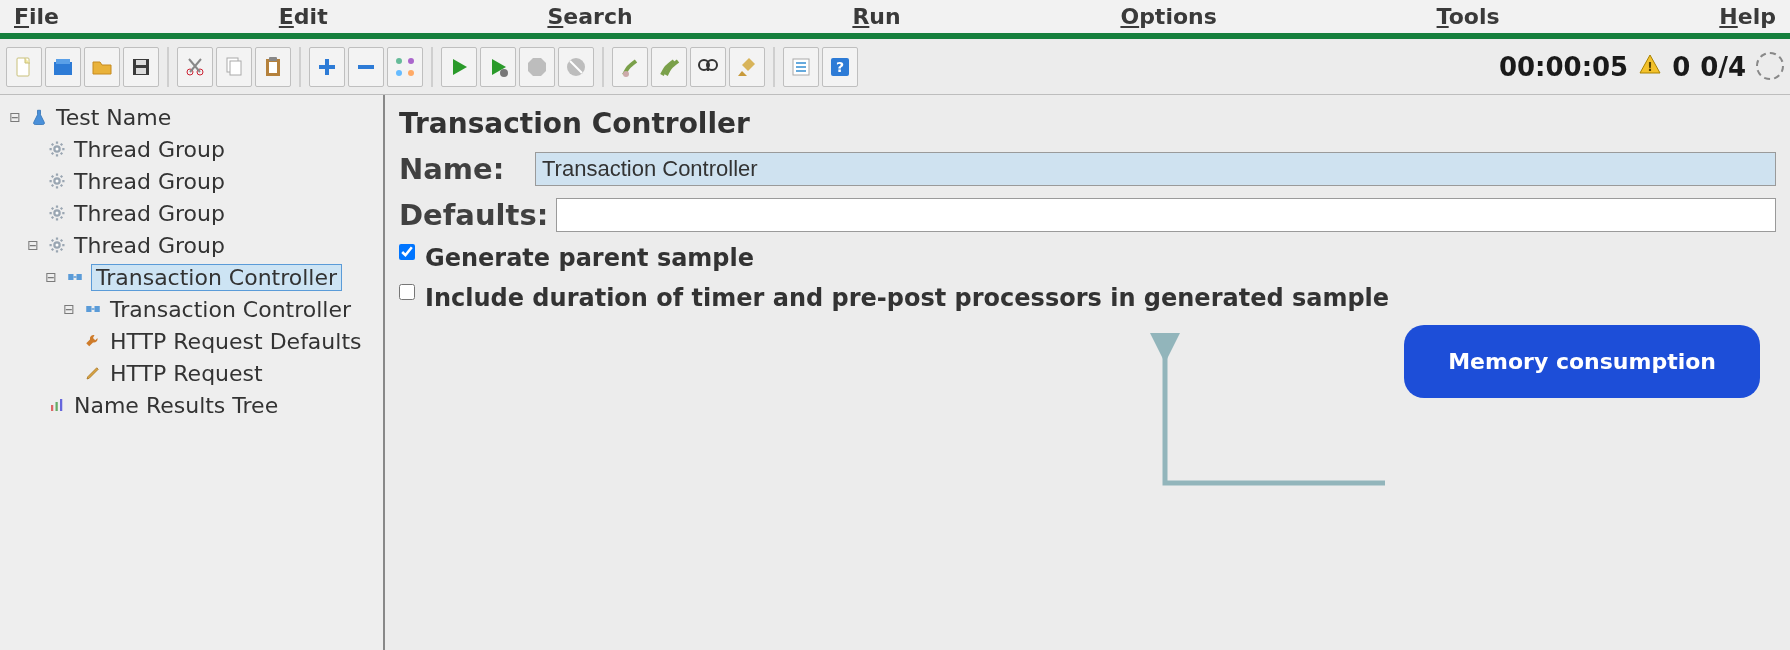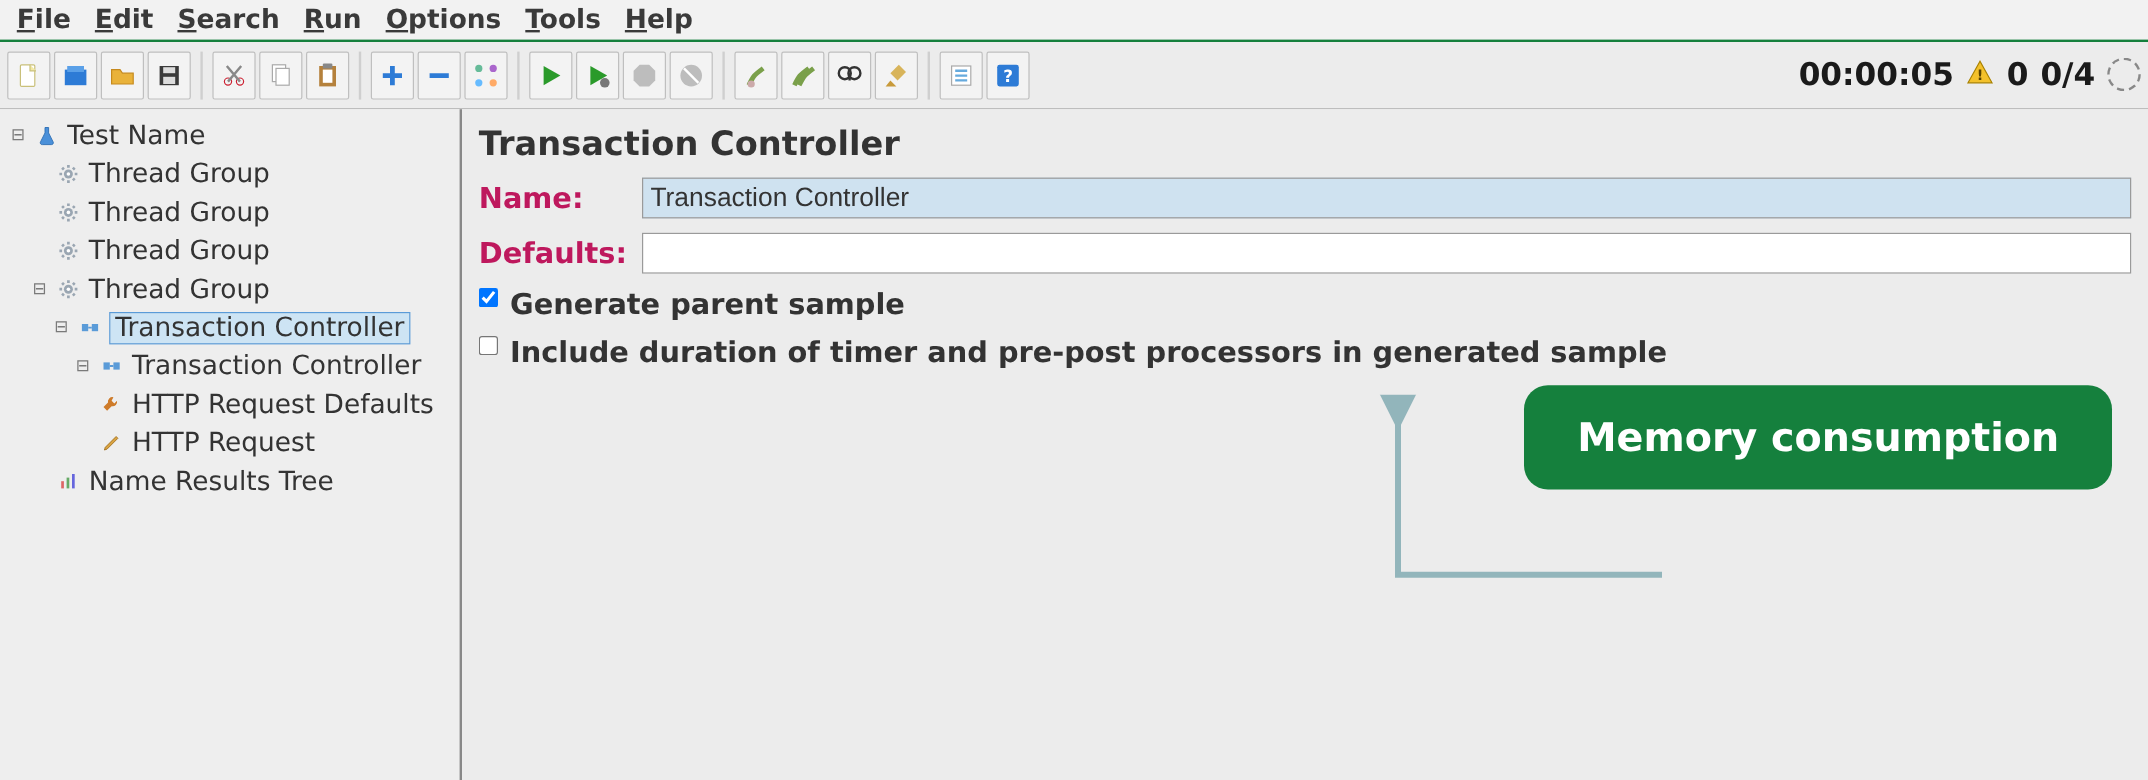--- a/index.html
+++ b/index.html
@@ -1,17 +1,17 @@
 <!DOCTYPE html>
 <html><head>
 <meta charset="utf-8">
 <style>
   * { box-sizing: border-box; margin: 0; padding: 0; }
   html, body { width: 1790px; height: 650px; font-family: "DejaVu Sans", Arial, sans-serif; background: #efefef; font-size: 22px; color: #2e2e2e; }
-  .menubar { display: flex; gap: 4px; padding: 2px 6px; background: #f2f2f2; border-bottom: 2px solid #15803d; font-weight: bold; color: #3a3a3a; }
+  .menubar { display: flex; gap: 4px; padding: 2px 6px; background: #f2f2f2; border-bottom: 6px solid #15803d; font-weight: bold; color: #3a3a3a; justify-content: space-between; }
   .menubar .menu-item { padding: 2px 8px; cursor: default; }
   .menubar .menu-item u { text-decoration: underline; }
   .toolbar { display: flex; align-items: center; padding: 4px 6px; background: #ececec; border-bottom: 1px solid #bdbdbd; gap: 4px; height: 56px; }
   .tb-group { display: flex; gap: 3px; }
   .tb-btn { width: 36px; height: 40px; border: 1px solid #bfbfbf; background: #f3f3f3; display: flex; align-items: center; justify-content: center; border-radius: 2px; cursor: default; }
   .tb-btn svg { width: 24px; height: 24px; }
   .sep { width: 2px; height: 40px; background: #cfcfcf; margin: 0 4px; }
   .status-right { margin-left: auto; display: flex; align-items: flex-start; gap: 10px; font-weight: bold; color: #1a1a1a; font-size: 26px;}
   .status-right .warn { width: 24px; height: 24px; display: inline-flex; align-items: center; justify-content: center; }
   .status-right .gauge { width: 28px; height: 28px; border: 2px dashed #888; border-radius: 50%; display: inline-block; }
@@ -21,26 +21,26 @@
   .tree-node .twisty { width: 14px; text-align: center; color: #7a7a7a; font-size: 14px; cursor: default; }
   .tree-node .icon { width: 22px; height: 22px; display: flex; align-items: center; justify-content: center; }
   .tree-node.selected .label { background: #cde4f4; outline: 1px solid #5a9bd8; padding: 0 4px; }
   .indent-0 { padding-left: 0; }
   .indent-1 { padding-left: 18px; }
   .indent-2 { padding-left: 36px; }
   .indent-3 { padding-left: 54px; }
   .editor { flex: 1; background: #ececec; padding: 12px 14px 14px 14px; position: relative; display: flex; flex-direction: column; gap: 12px; }
   .editor h2 { font-size: 28px; font-weight: bold; color: #333; }
   .row { display: flex; align-items: center; gap: 8px; }
-  .row label { font-size: 24px; font-weight: bold; color: #be185d; min-width: 128px; }
+  .row label { font-size: 29px; font-weight: bold; color: #404040; min-width: 128px; }
   .row input[type=text] { flex: 1; height: 34px; border: 1px solid #9a9a9a; background: #fff; padding: 2px 6px; font-size: 22px; color: #333; }
   .row input.hl { background: #cfe2f0; }
   .check-row { display: flex; align-items: flex-start; gap: 10px; font-size: 24px; font-weight: bold; color: #333; }
   .check-row input[type=checkbox]{ width: 16px; height: 16px; }
-  .callout { position: absolute; right: 30px; top: 230px; background: #15803d; color: #fff; font-size: 33px; font-weight: 600; padding: 24px 44px; border-radius: 20px; }
+  .callout { position: absolute; right: 30px; top: 230px; background: #1d4ed8; color: #fff; font-size: 22px; font-weight: 600; padding: 24px 44px; border-radius: 20px; }
   .arrow-svg { position: absolute; left: 680px; top: 238px; }
 </style>
 </head>
 <body>
 
 <div class="menubar">
   <span class="menu-item"><u>F</u><span></span>ile</span>
   <span class="menu-item"><u>E</u>dit</span>
   <span class="menu-item"><u>S</u>earch</span>
   <span class="menu-item"><u>R</u>un</span>

